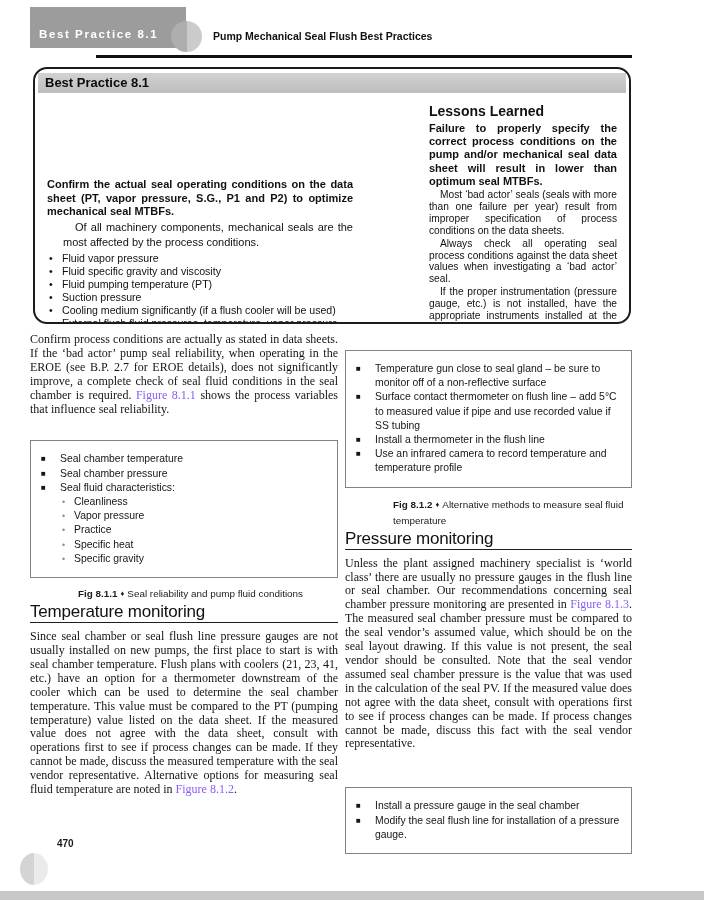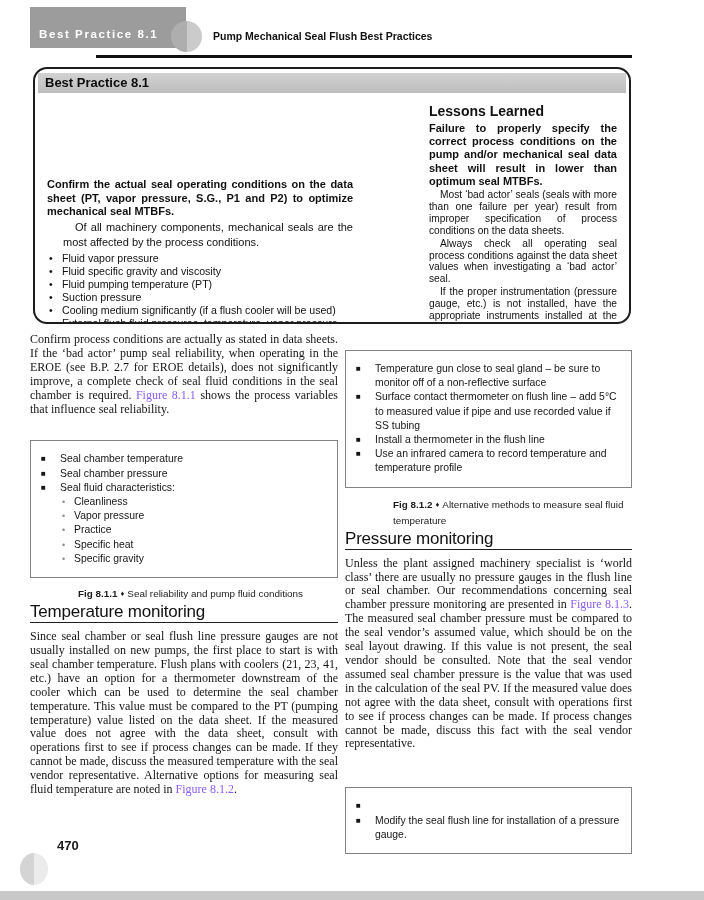--- a/index.html
+++ b/index.html
@@ -57,21 +57,21 @@
   .caption .lab{font-weight:bold;}
   .caption .dia{font-size:7.5px;margin:0 3px;vertical-align:1px;}
 
   
   .mt24{margin-top:24px;} .mt8{margin-top:8px;} .mt13{margin-top:13px;}
   .mt9{margin-top:9px;} .mt12{margin-top:12px;} .mt36{margin-top:36px;}
 
   
   .ft-circle{position:absolute;left:20px;top:853px;width:28px;height:32px;border-radius:50%;
              background:linear-gradient(90deg,#d4d4d4 50%,#ebebeb 50%);}
-  .ft-page{position:absolute;left:57px;top:838px;font-size:13px;font-weight:bold;color:#1a1a1a;}
+  .ft-page{position:absolute;left:57px;top:838px;font-size:10px;font-weight:bold;color:#1a1a1a;}
   .bottom-strip{position:absolute;left:0;top:891px;width:704px;height:9px;background:#c8c8c8;}
 </style>
 </head>
 <body>
 
 <div class="hdr-band">
   <span>Best Practice 8.1</span>
 </div>
 <div class="hdr-circle"></div>
 <div class="hdr-title">Pump Mechanical Seal Flush Best Practices</div>
@@ -190,20 +190,21 @@
   </div>
   <div class="caption mt9"><span class="lab">Fig 8.1.2</span><span class="dia">♦</span><span>Alternative methods to measure seal fluid temperature</span></div>
 
   <h2 class="sec mt12">Pressure monitoring</h2>
   <p class="body-p"><span>Unless the plant assigned machinery specialist is ‘world class’ there are usually no pressure gauges in the flush line or seal chamber. Our recommendations concerning seal chamber pressure monitoring are presented in </span><span class="figlink">Figure 8.1.3</span><span>. The measured seal chamber pressure must be compared to the seal vendor’s assumed value, which should be on the seal layout drawing. If this value is not present, the seal vendor should be consulted. Note that the seal vendor assumed seal chamber pressure is the value that was used in the calculation of the seal PV. If the measured value does not agree with the data sheet, consult with operations first to see if process changes can be made. If process changes cannot be made, discuss this fact with the seal vendor representative.</span></p>
 
   <div class="figbox mt36">
     <ul>
       <li>
           <span class="b">■</span>
+          <span>Install a pressure gauge in the seal chamber</span>
         </li>
       <li>
           <span class="b">■</span>
           <span>Modify the seal flush line for installation of a pressure gauge.</span>
         </li>
     </ul>
   </div>
 </div>
 
 <div class="ft-circle"></div>

